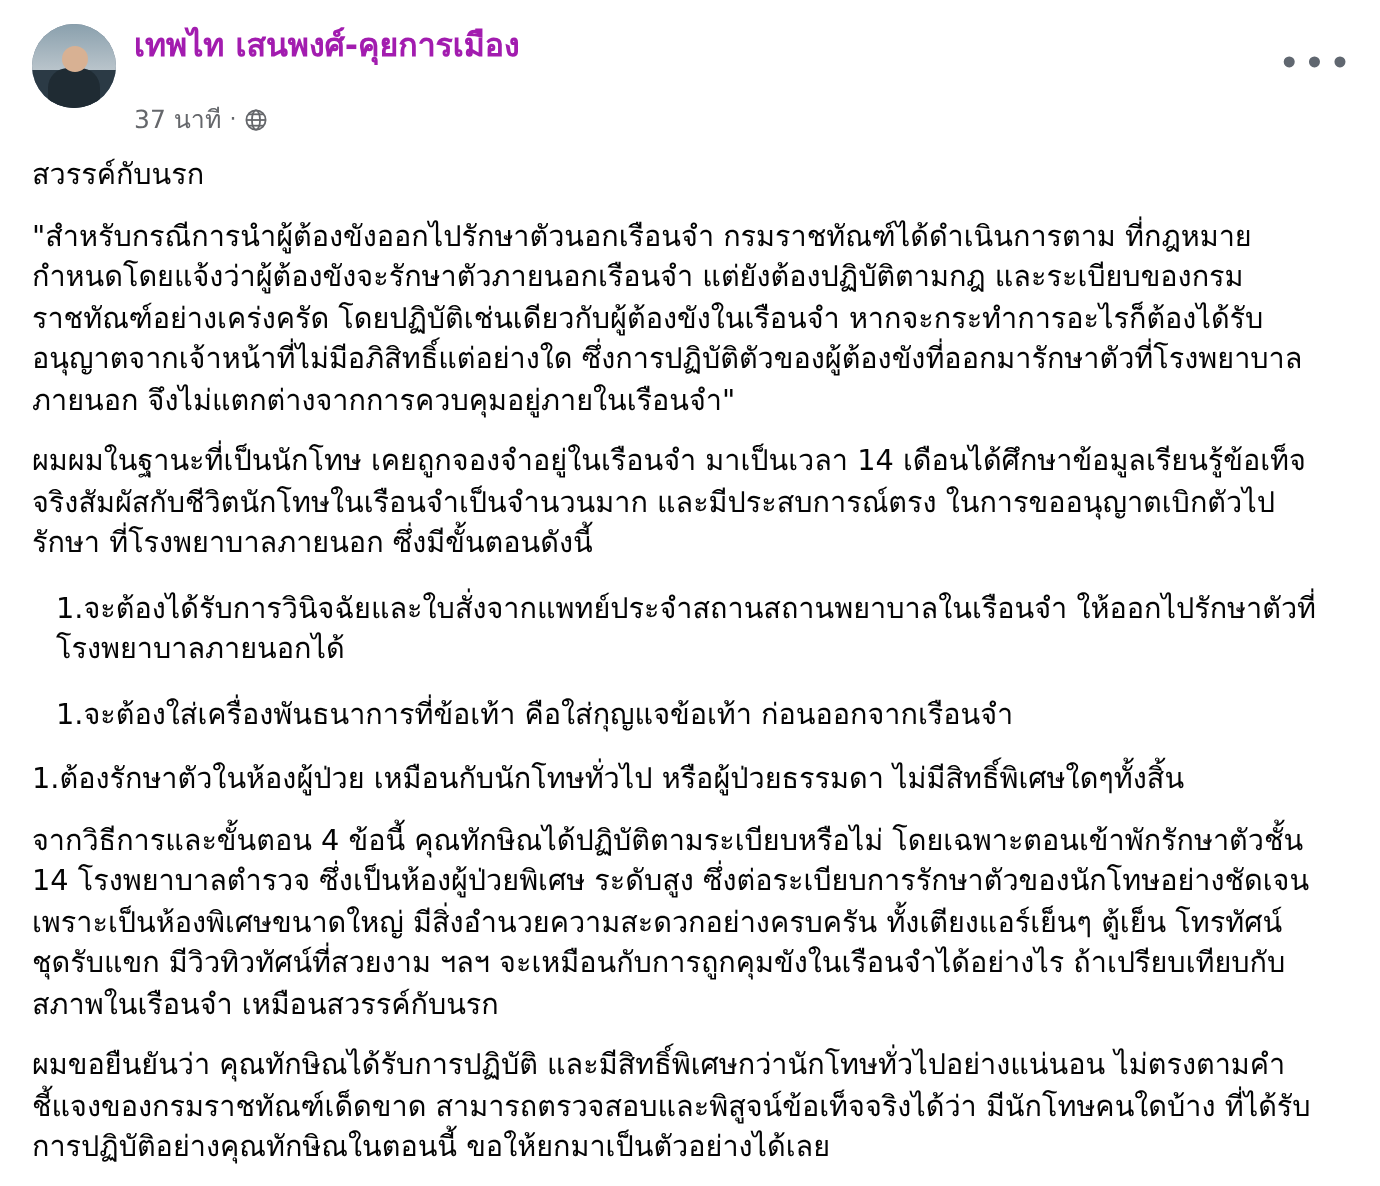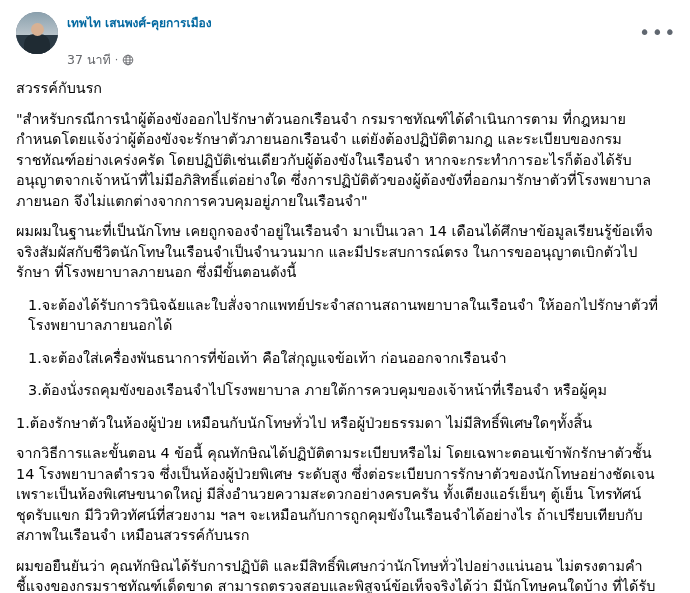--- a/index.html
+++ b/index.html
@@ -66,23 +66,23 @@
     border-radius: 10px 10px 0 0;
     background: #1f2b33;
   }
   .name-block {
     display: flex;
     flex-direction: column;
     justify-content: center;
     padding-top: 1px;
   }
   .page-name {
-    font-size: 12px;
+    font-size: 16px;
     font-weight: bold;
-    color: #0369a1;
+    color: #a21caf;
     line-height: 20px;
     letter-spacing: 0;
   }
   .meta-row {
     display: flex;
     align-items: center;
     font-size: 12.5px;
     color: #65676b;
     line-height: 17px;
     margin-top: 18px;
@@ -159,19 +159,18 @@
 
     <div class="menu-dots">•••</div>
   </div>
 
   <div class="post-body">
     <p>สวรรค์กับนรก</p>
     <p>"สำหรับกรณีการนำผู้ต้องขังออกไปรักษาตัวนอกเรือนจำ กรมราชทัณฑ์ได้ดำเนินการตาม ที่กฎหมายกำหนดโดยแจ้งว่าผู้ต้องขังจะรักษาตัวภายนอกเรือนจำ แต่ยังต้องปฏิบัติตามกฎ และระเบียบของกรมราชทัณฑ์อย่างเคร่งครัด โดยปฏิบัติเช่นเดียวกับผู้ต้องขังในเรือนจำ หากจะกระทำการอะไรก็ต้องได้รับอนุญาตจากเจ้าหน้าที่ไม่มีอภิสิทธิ์แต่อย่างใด ซึ่งการปฏิบัติตัวของผู้ต้องขังที่ออกมารักษาตัวที่โรงพยาบาลภายนอก จึงไม่แตกต่างจากการควบคุมอยู่ภายในเรือนจำ"</p>
     <p>ผมผมในฐานะที่เป็นนักโทษ เคยถูกจองจำอยู่ในเรือนจำ มาเป็นเวลา 14 เดือนได้ศึกษาข้อมูลเรียนรู้ข้อเท็จจริงสัมผัสกับชีวิตนักโทษในเรือนจำเป็นจำนวนมาก และมีประสบการณ์ตรง ในการขออนุญาตเบิกตัวไปรักษา ที่โรงพยาบาลภายนอก ซึ่งมีขั้นตอนดังนี้</p>
     <p class="tight">1.จะต้องได้รับการวินิจฉัยและใบสั่งจากแพทย์ประจำสถานสถานพยาบาลในเรือนจำ ให้ออกไปรักษาตัวที่โรงพยาบาลภายนอกได้</p>
     <p class="tight">1.จะต้องใส่เครื่องพันธนาการที่ข้อเท้า คือใส่กุญแจข้อเท้า ก่อนออกจากเรือนจำ</p>
-    <p class="tight">3.ต้องนั่งรถคุมขังของเรือนจำไปโรงพยาบาล ภายใต้การควบคุมของเจ้าหน้าที่เรือนจำ หรือผู้คุม</p>
     <p>1.ต้องรักษาตัวในห้องผู้ป่วย เหมือนกับนักโทษทั่วไป หรือผู้ป่วยธรรมดา ไม่มีสิทธิ์พิเศษใดๆทั้งสิ้น</p>
     <p>จากวิธีการและขั้นตอน 4 ข้อนี้ คุณทักษิณได้ปฏิบัติตามระเบียบหรือไม่ โดยเฉพาะตอนเข้าพักรักษาตัวชั้น 14 โรงพยาบาลตำรวจ ซึ่งเป็นห้องผู้ป่วยพิเศษ ระดับสูง ซึ่งต่อระเบียบการรักษาตัวของนักโทษอย่างชัดเจน เพราะเป็นห้องพิเศษขนาดใหญ่ มีสิ่งอำนวยความสะดวกอย่างครบครัน ทั้งเตียงแอร์เย็นๆ ตู้เย็น โทรทัศน์ ชุดรับแขก มีวิวทิวทัศน์ที่สวยงาม ฯลฯ จะเหมือนกับการถูกคุมขังในเรือนจำได้อย่างไร ถ้าเปรียบเทียบกับสภาพในเรือนจำ เหมือนสวรรค์กับนรก</p>
     <p>ผมขอยืนยันว่า คุณทักษิณได้รับการปฏิบัติ และมีสิทธิ์พิเศษกว่านักโทษทั่วไปอย่างแน่นอน ไม่ตรงตามคำชี้แจงของกรมราชทัณฑ์เด็ดขาด สามารถตรวจสอบและพิสูจน์ข้อเท็จจริงได้ว่า มีนักโทษคนใดบ้าง ที่ได้รับการปฏิบัติอย่างคุณทักษิณในตอนนี้ ขอให้ยกมาเป็นตัวอย่างได้เลย</p>
   </div>
 
 </div>
 
 </body></html>

